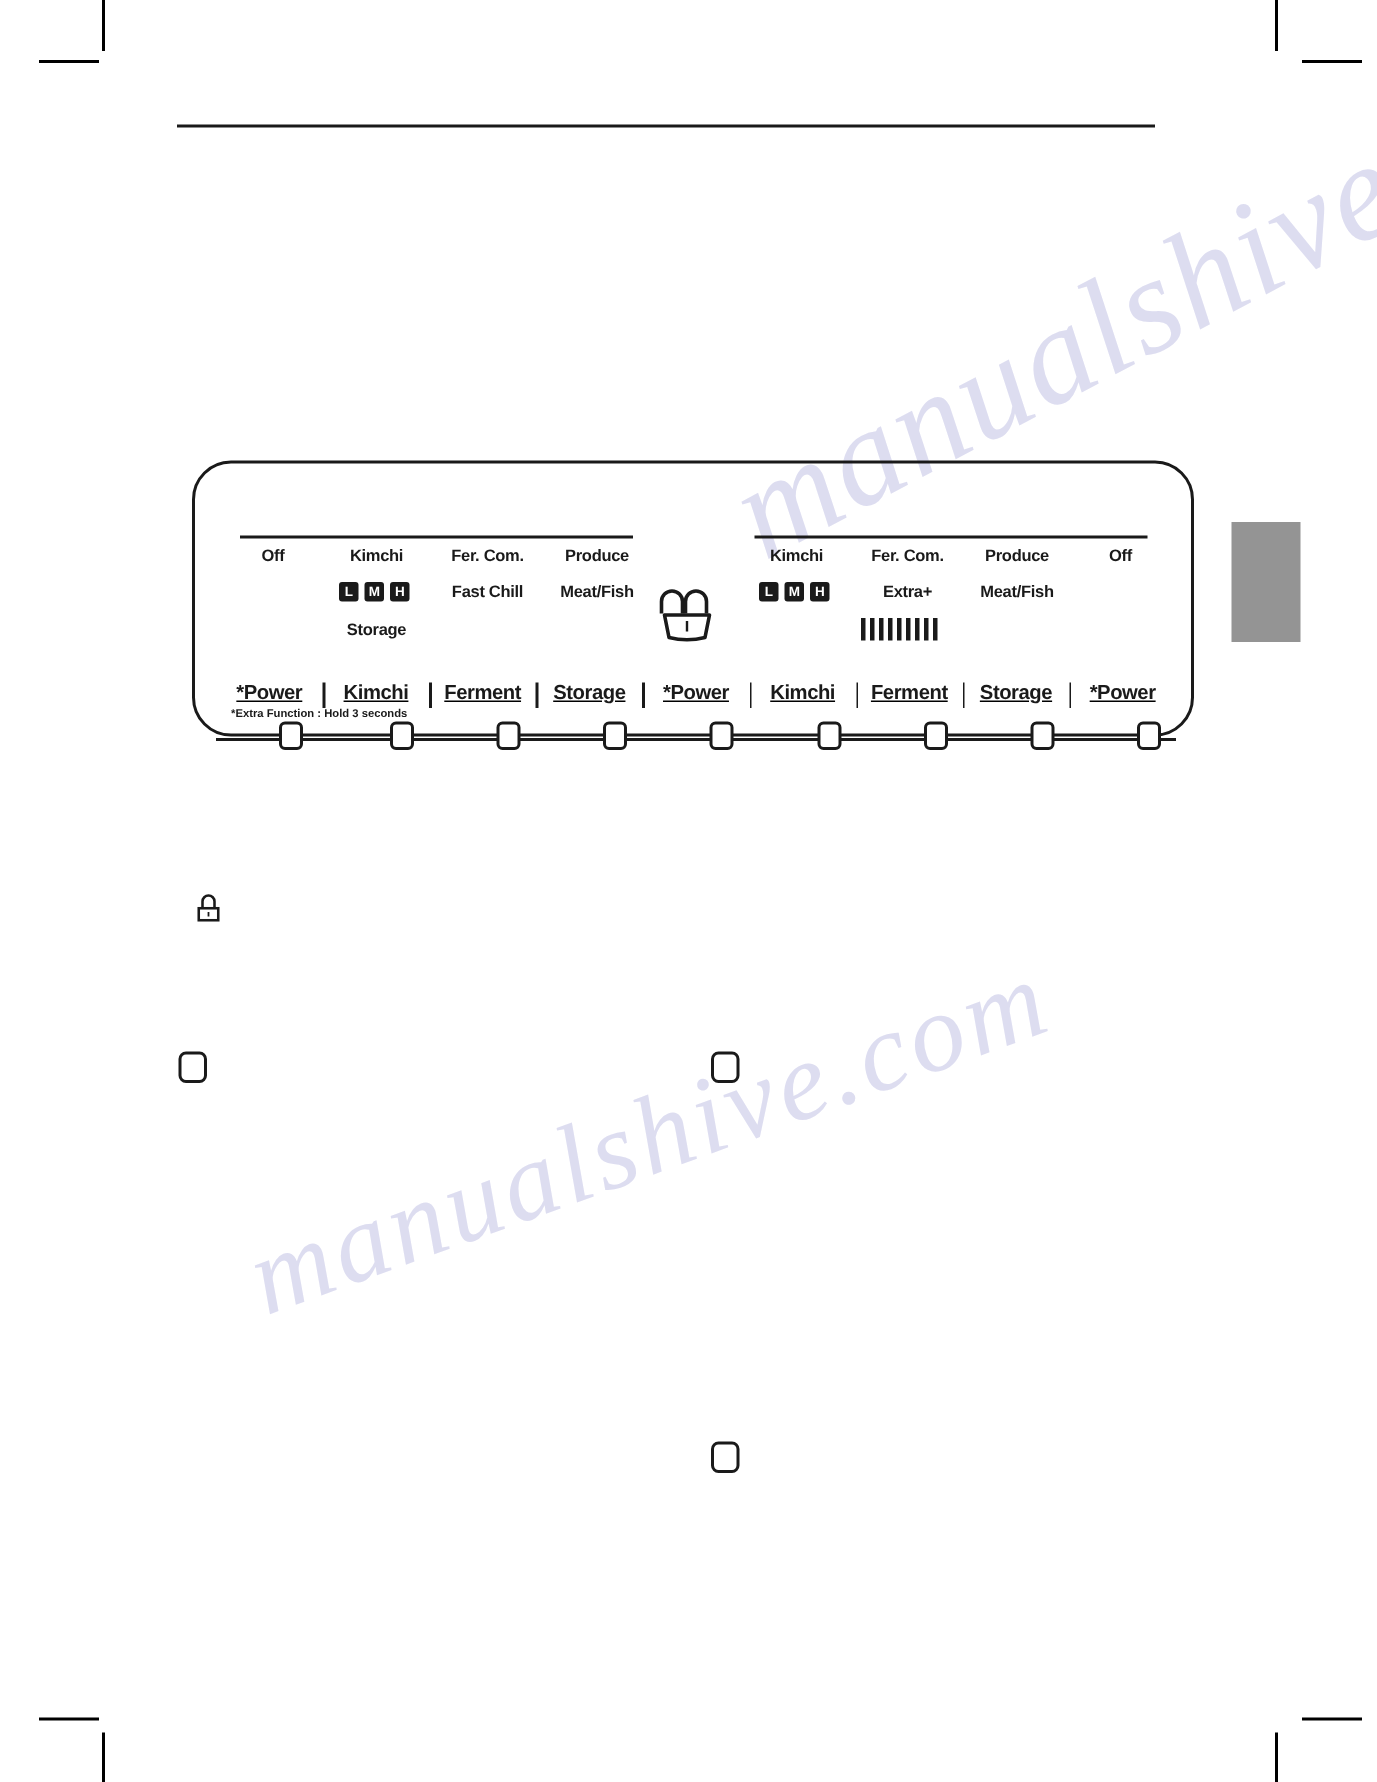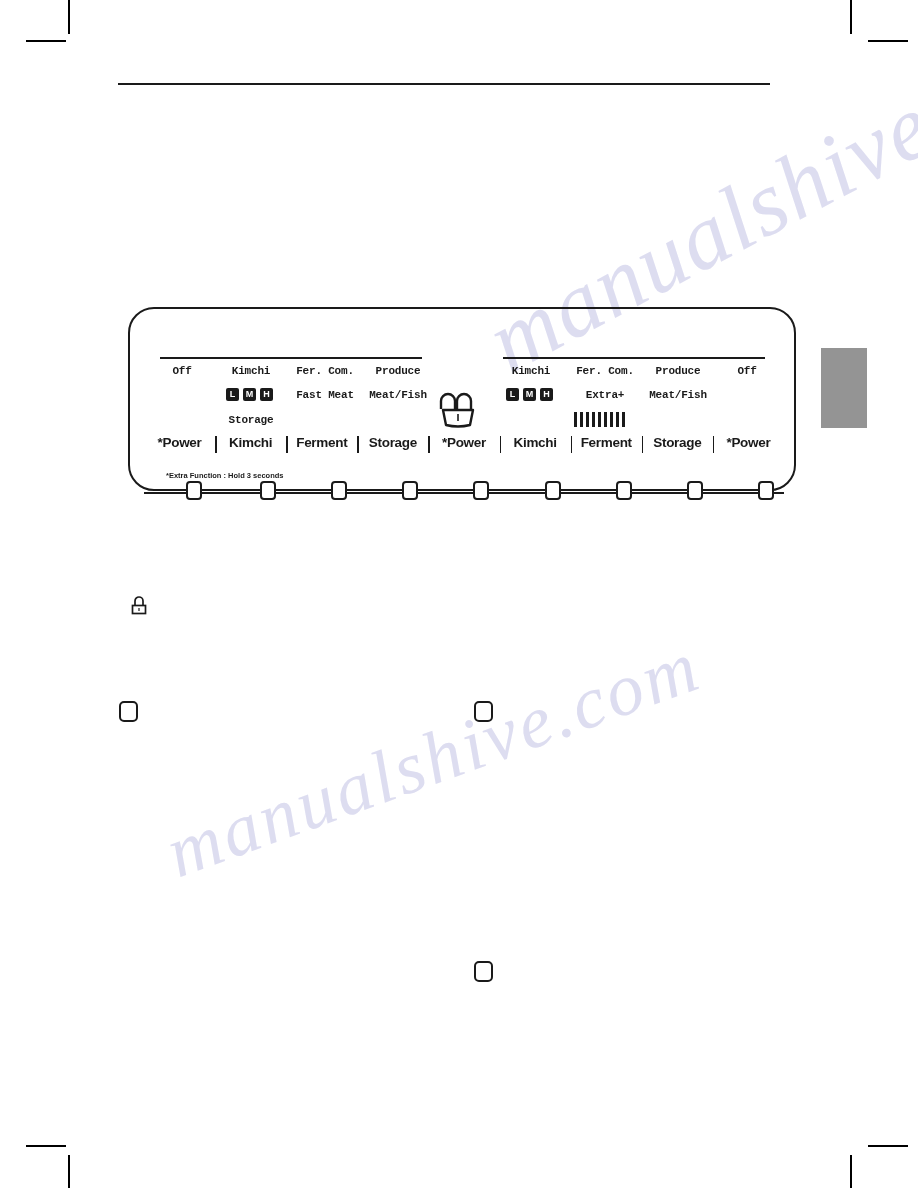--- a/index.html
+++ b/index.html
@@ -82,21 +82,21 @@
     position: absolute;
     height: 2px;
     background: #1a1a1a;
   }
   #rule-left  { left: 30px;  top: 48px; width: 262px; }
   #rule-right { left: 373px; top: 48px; width: 262px; }
 
   
   .lbl {
     position: absolute;
-    font-family: Liberation Mono, monospace;
+    font-family: Liberation Sans, sans-serif;
     font-weight: 700;
     color: #1a1a1a;
     white-space: nowrap;
     text-align: center;
     font-size: 11px;
     letter-spacing: -0.2px;
   }
   .lbl.row1 { top: 56px; }
   .lbl.row2 { top: 80px; }
   .lbl.row3 { top: 105px; }
@@ -131,24 +131,25 @@
   
   #lock-icon {
     position: absolute;
     left: 305px; top: 78px;
     width: 48px; height: 42px;
   }
 
   
   #btn-labels {
     position: absolute;
-    left: 14px; top: 126px;
+    left: 14px; top: 138px;
     width: 640px; height: 22px;
     display: flex;
-    align-items: flex-start;
+    align-items: flex-end;
+    text-decoration: underline;
   }
   .btn-label {
     flex: 1 1 0;
     text-align: center;
     font-size: 13.5px;
     font-weight: 700;
     color: #1a1a1a;
     font-family: "Liberation Sans", sans-serif;
     position: relative;
     white-space: nowrap;
@@ -158,21 +159,21 @@
     content: "";
     position: absolute;
     left: 0; top: 1px;
     width: 1.5px; height: 17px;
     background: #1a1a1a;
   }
 
   
   #footnote {
     position: absolute;
-    left: 36px; top: 162px;
+    left: 24px; top: 162px;
     font-size: 7.5px;
     font-weight: 700;
     color: #1a1a1a;
     white-space: nowrap;
     font-family: "Liberation Sans", sans-serif;
   }
 
   
   #btn-row {
     position: absolute;
@@ -241,21 +242,21 @@
     <div class="lbl row1" style="left:86px;  width:70px;">Kimchi</div>
     <div class="lbl row1" style="left:157px; width:76px;">Fer. Com.</div>
     <div class="lbl row1" style="left:229px; width:78px;">Produce</div>
 
     <div class="chipset" style="left:96px; top:79px;">
       <span class="chip">L</span>
       <span class="chip">M</span>
       <span class="chip">H</span>
     </div>
 
-    <div class="lbl row2" style="left:157px; width:76px;">Fast Meat</div>
+    <div class="lbl row2" style="left:157px; width:76px;">Fast Chill</div>
     <div class="lbl row2" style="left:229px; width:78px;">Meat/Fish</div>
     <div class="lbl row3" style="left:86px;  width:70px;">Storage</div>
 
     <div id="lock-icon">
       <svg viewBox="0 0 48 42" width="48" height="42" aria-hidden="true">
         <path d="M6 22 L6 14 A7 7 0 0 1 20 14 L20 22" fill="none" stroke="#1a1a1a" stroke-width="2.4"></path>
         <path d="M22 22 L22 14 A7 7 0 0 1 36 14 L36 22" fill="none" stroke="#1a1a1a" stroke-width="2.4"></path>
         <path d="M8 23 L38 23 L35 38 Q23 41 11 38 Z" fill="#fff" stroke="#1a1a1a" stroke-width="2.4" stroke-linejoin="round"></path>
         <line x1="23" y1="27" x2="23" y2="34" stroke="#1a1a1a" stroke-width="1.6"></line>
       </svg>

